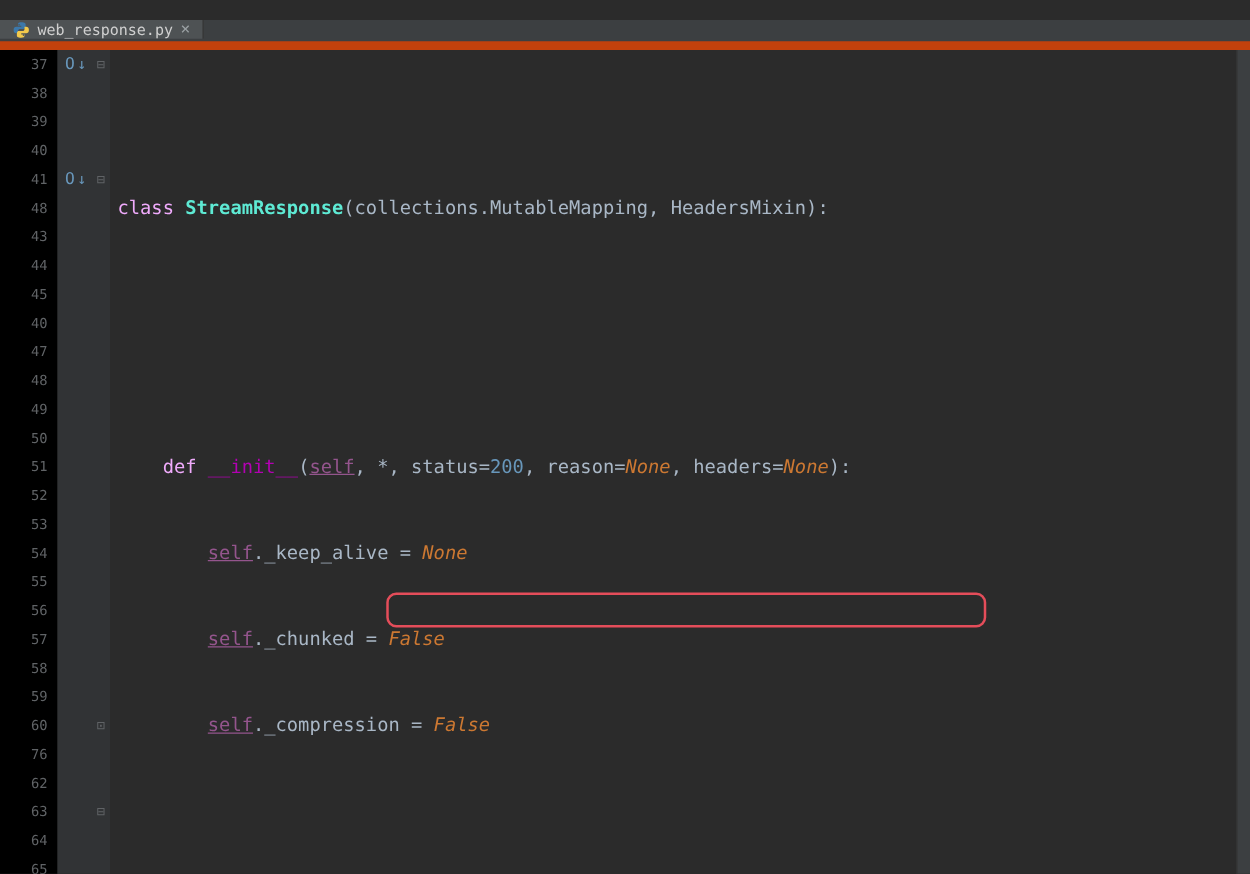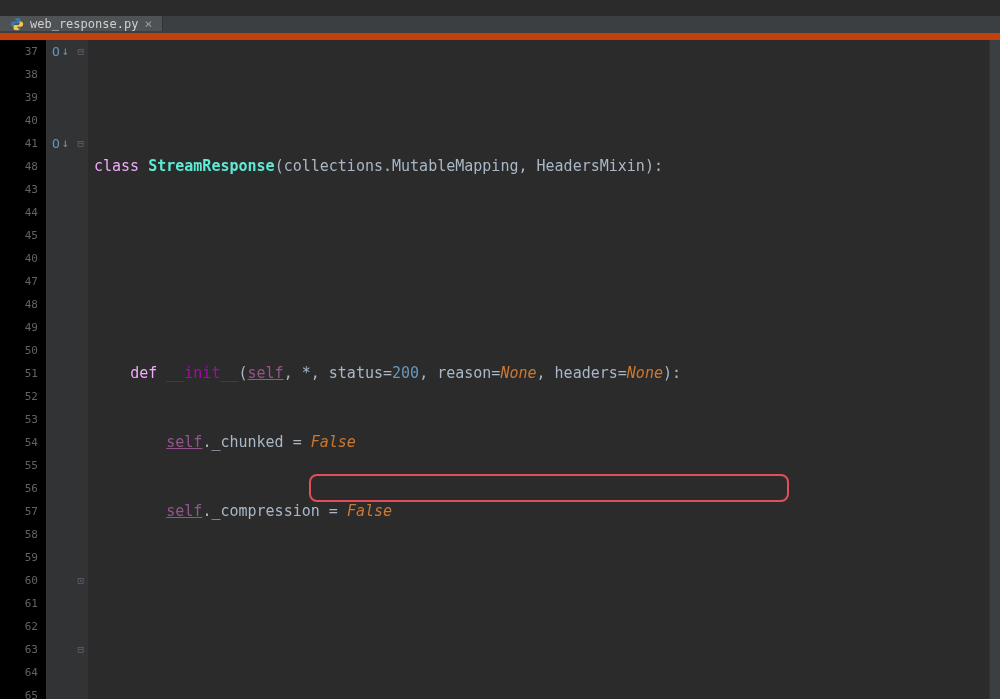--- a/index.html
+++ b/index.html
@@ -139,21 +139,21 @@
       <div>51</div>
       <div>52</div>
       <div>53</div>
       <div>54</div>
       <div>55</div>
       <div>56</div>
       <div>57</div>
       <div>58</div>
       <div>59</div>
       <div>60</div>
-      <div>61</div>
+      <div>76</div>
       <div>62</div>
       <div>63</div>
       <div>64</div>
       <div>65</div>
       <div>66</div>
     </div>
   <div class="marks">
     <div class="mark" style="top:0px">O<span class="arrow-down">↓</span></div>
     <div class="fold" style="top:0px">⊟</div>
     <div class="mark" style="top:92px">O<span class="arrow-down">↓</span></div>
@@ -163,20 +163,21 @@
   </div>
 
   <div class="code">
     
     <div class="red-box" style="top:434px; left:221px; width:480px; height:28px;"></div>
 
     <div class="line"><span class="kw">class </span><span class="fn" style="font-weight:bold">StreamResponse</span><span>(collections.MutableMapping, HeadersMixin):</span></div>
     <div class="line"></div>
     <div class="line"></div>
     <div class="line"><span>    </span><span class="kw">def </span><span class="mag">__init__</span><span>(</span><span class="self">self</span><span>, *, status=</span><span class="num">200</span><span>, reason=</span><span class="kw-i">None</span><span>, headers=</span><span class="kw-i">None</span><span>):</span></div>
+    <div class="line"><span>        </span><span class="self">self</span><span>.</span><span>_keep_alive</span><span> = </span><span class="kw-i">None</span></div>
     <div class="line"><span>        </span><span class="self">self</span><span>.</span><span>_chunked</span><span> = </span><span class="kw-i">False</span></div>
     <div class="line"><span>        </span><span class="self">self</span><span>.</span><span>_compression</span><span> = </span><span class="kw-i">False</span></div>
     
     
     
     
     
     
     
     

